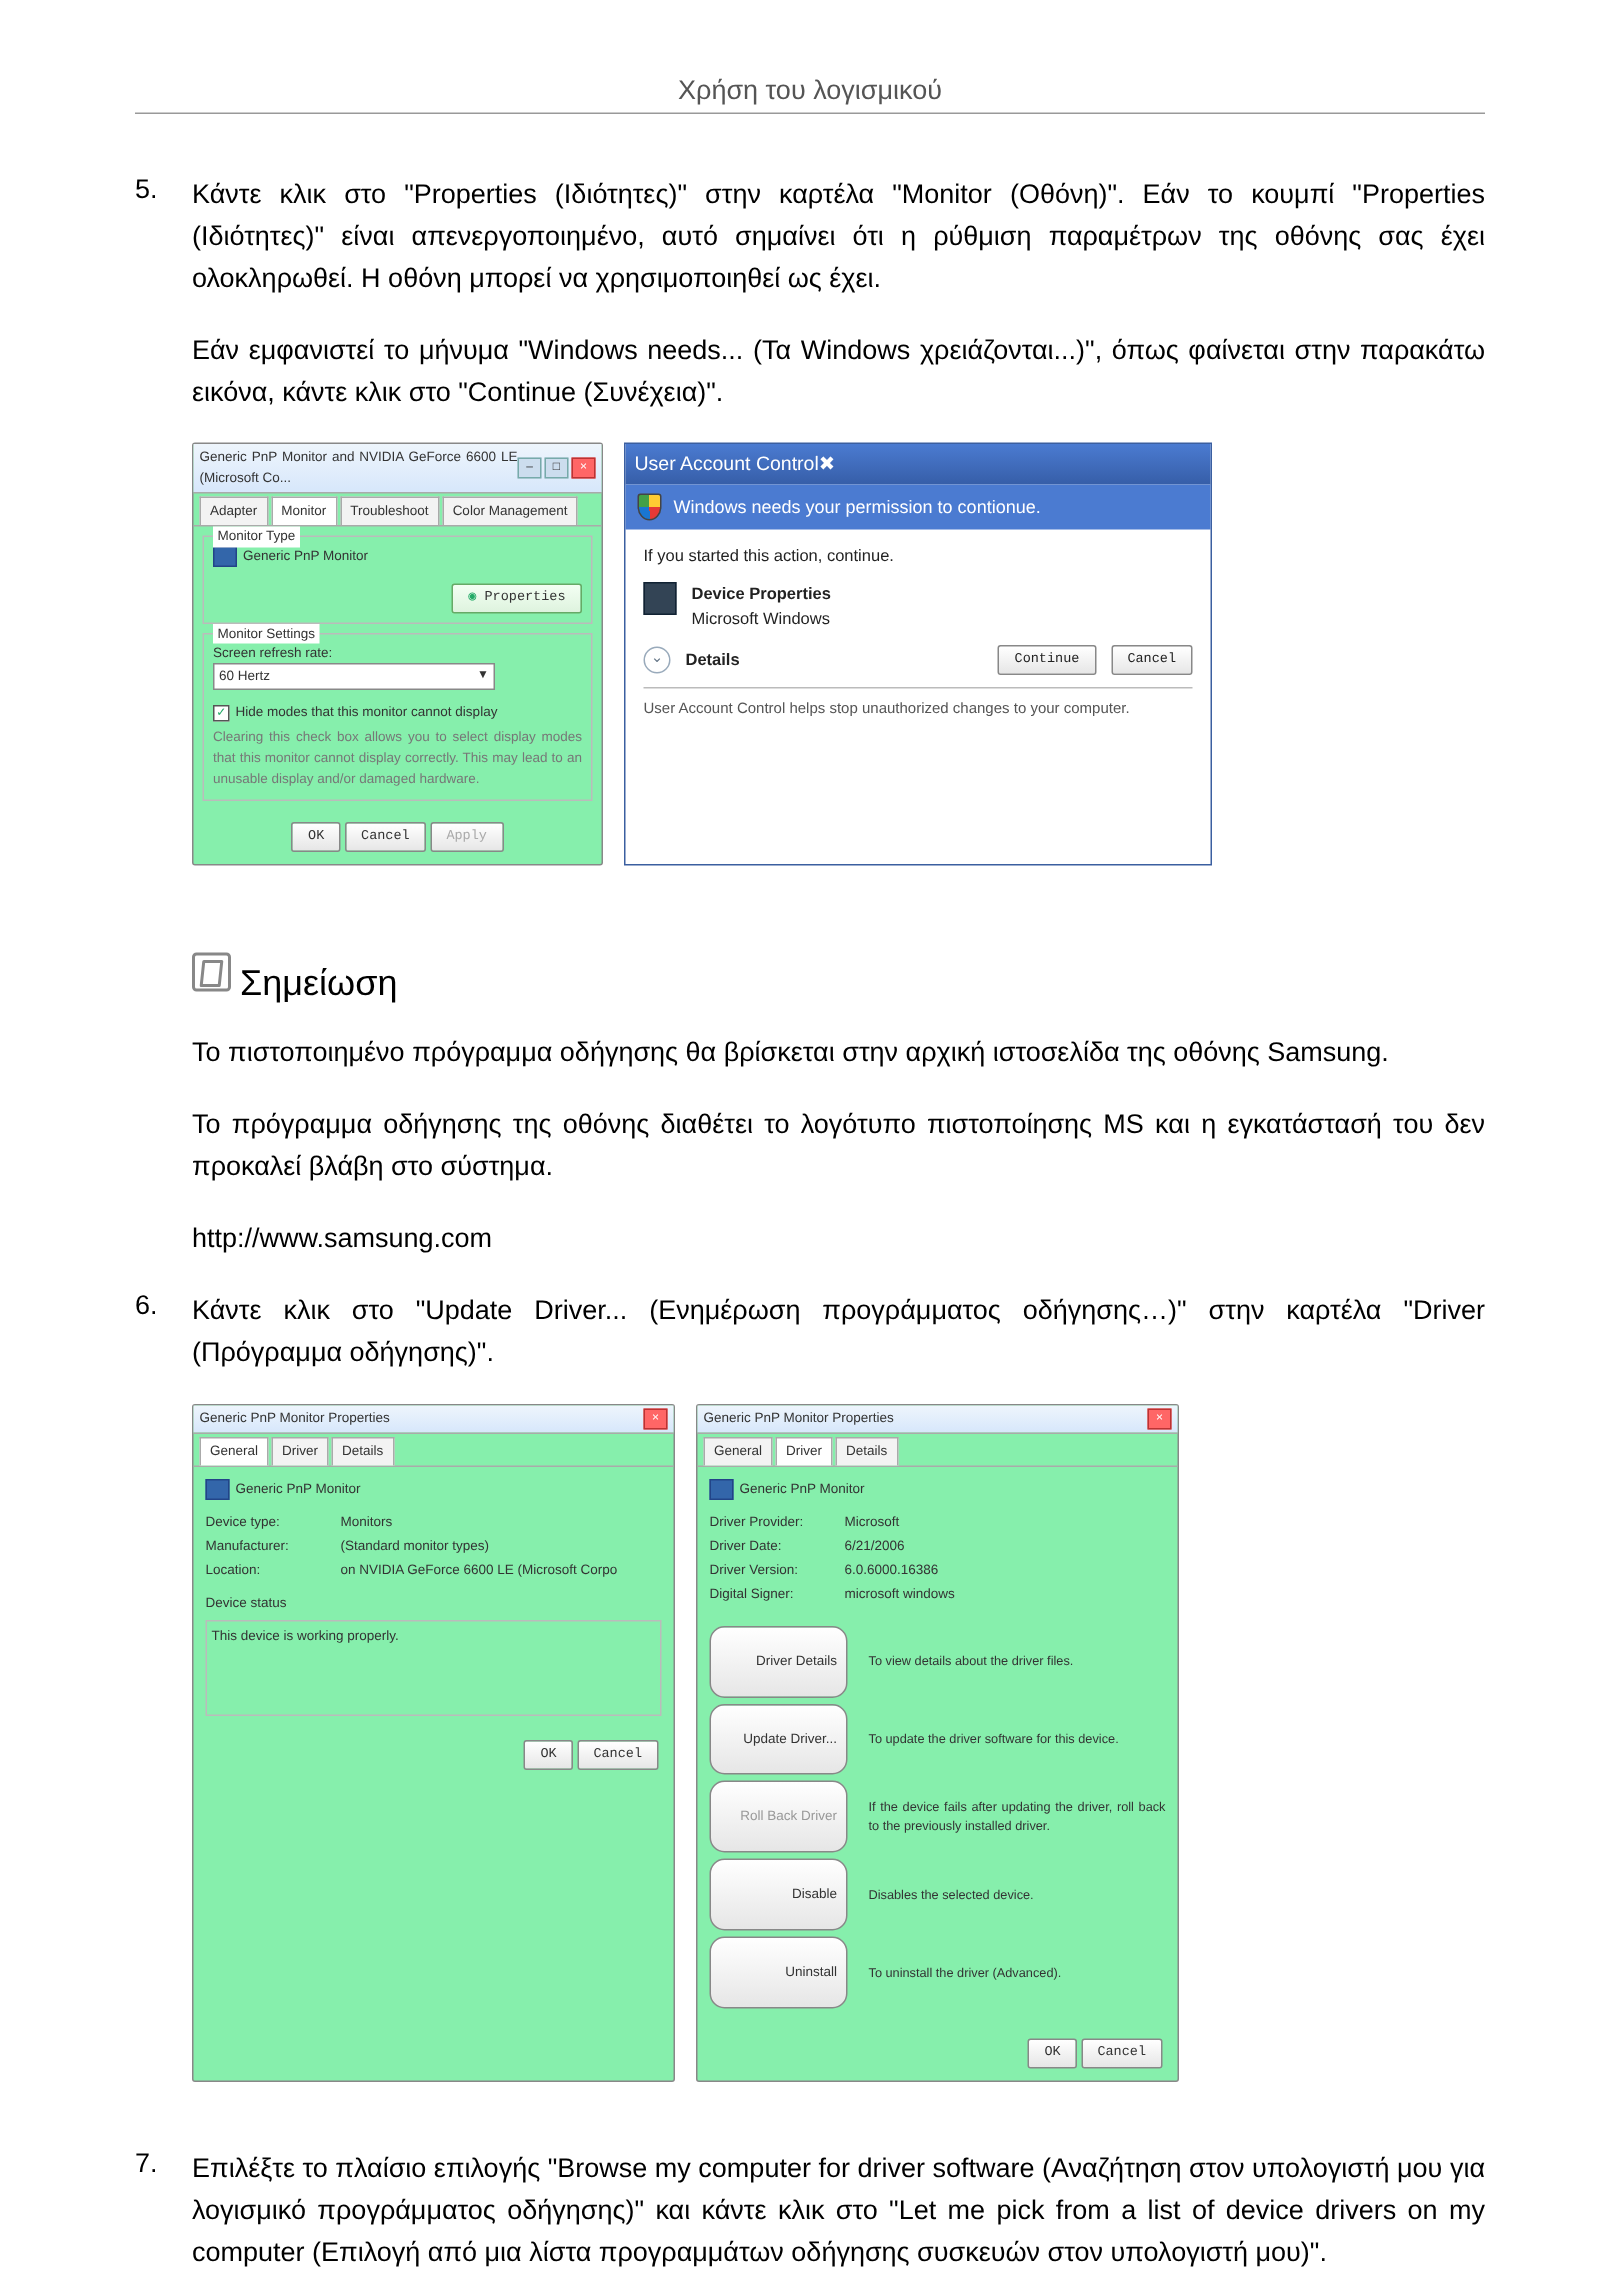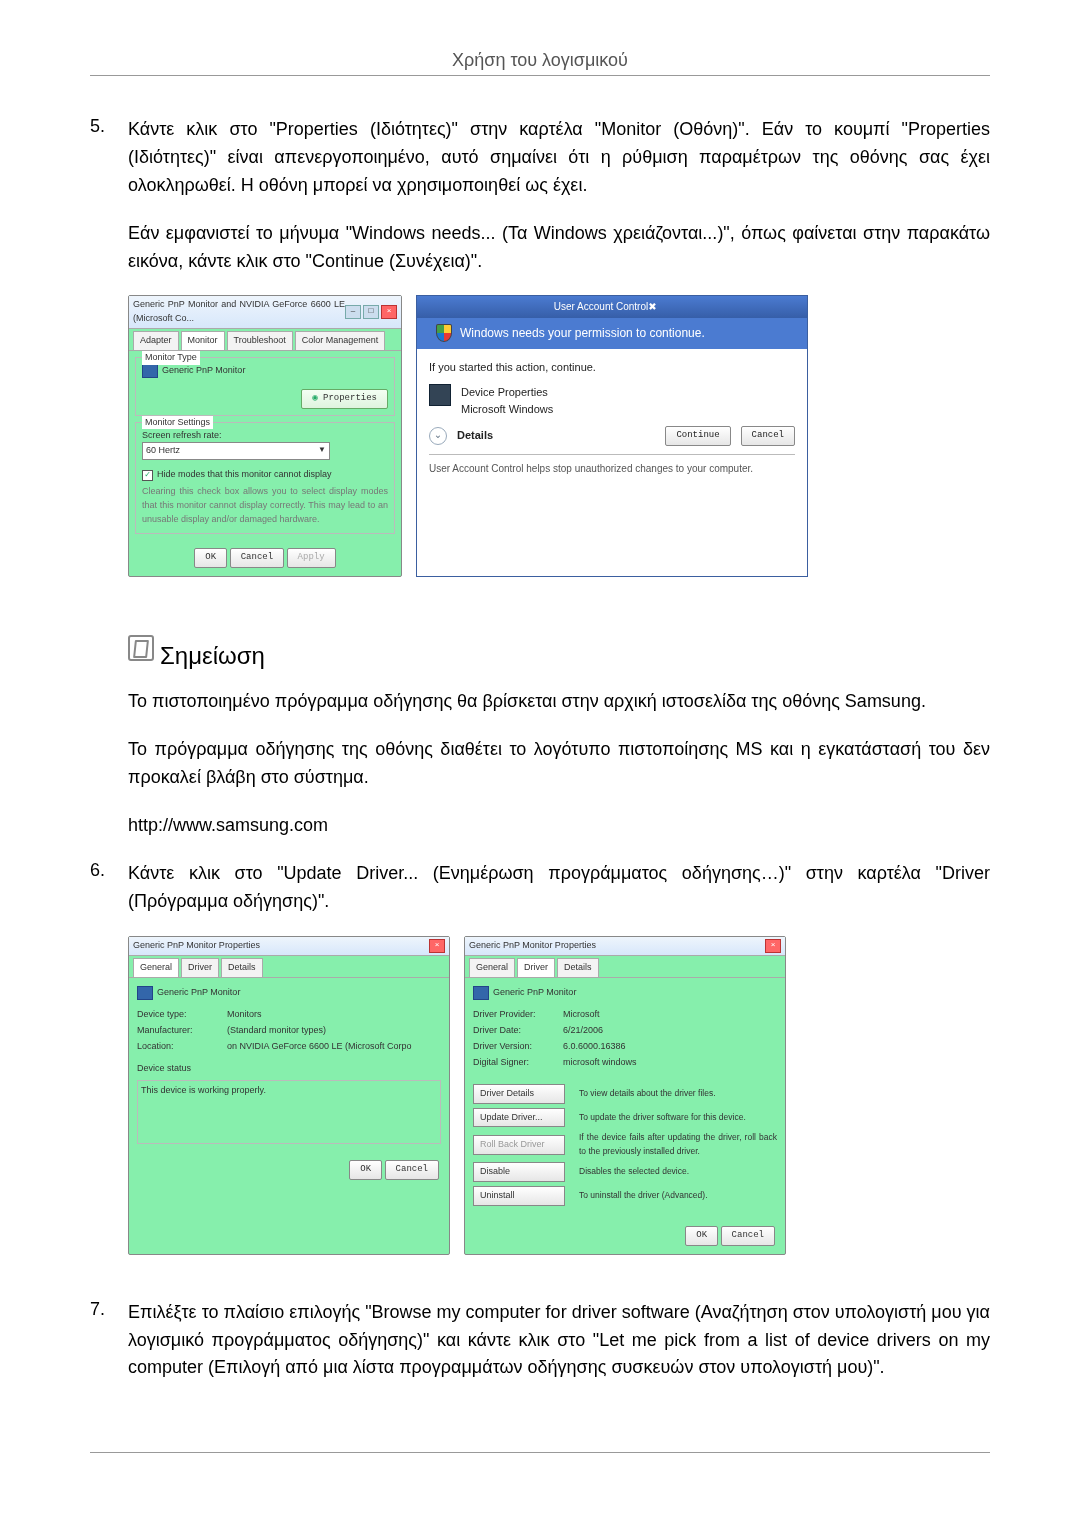--- a/index.html
+++ b/index.html
@@ -81,26 +81,26 @@
   .btn { display:inline-block; border:1px solid #888; background:linear-gradient(#fff,#e6e6e6); padding:2px 10px; font-size:9px; border-radius:2px;font-family:Liberation Mono, monospace;}
   .select { border:1px solid #888; background:#fff; padding:1px 3px; font-size:9px; width:180px; display:flex; justify-content:space-between;}
   .chev { font-size:8px; }
   .cb { display:inline-block; width:9px; height:9px; border:1px solid #555; background:#fff; margin-right:4px; vertical-align:middle; text-align:center; line-height:8px; font-size:8px; color:#2a6;}
   .btnrow { text-align:center; padding:8px 0;}
 
   
   .uac { width:390px; border:1px solid #3b5fa0; }
   .uac .uac-title {
     background: linear-gradient(#4b7bd1,#365ea8); color:#fff;
-    display:flex; justify-content:center; align-items:center;
-    padding:3px 22px; font-size:10px;
+    display:flex; justify-content:flex-start; align-items:center;
+    padding:3px 6px; font-size:13px;
   }
   .uac .uac-bar {
     background:#4b7bd1; color:#fff; display:flex; align-items:center; gap:8px;
-    padding:6px 19px; font-size:12px;
+    padding:6px 8px; font-size:12px;
   }
   .shield {
     width:14px; height:16px; background:
       conic-gradient(#ffcc33 0 25%, #e53935 0 50%, #1976d2 0 75%, #43a047 0);
     border-radius:2px 2px 50% 50%;
     border:1px solid #444;
   }
   .uac-body { padding:10px 12px; font-size:11px; color:#222;}
   .uac-row { display:flex; gap:10px; align-items:flex-start; margin:8px 0;}
   .uac-ico { width:20px; height:20px; background:#345; border:1px solid #123;}
@@ -123,21 +123,21 @@
   .indent-block .para { margin-bottom:20px;}
   .url { font-size:18px; }
 
   
   .win2 { width:320px;}
   .kv { display:flex; font-size:9px; margin:2px 0;}
   .kv .k { width:90px;}
   .kv .v {}
   .status-box { border:1px solid #bbb; height:56px; padding:3px; font-size:9px; margin-top:4px;}
   .sbtn-row { display:flex; gap:14px; margin:4px 0; align-items:center;}
-  .sbtn { border:1px solid #888; background:linear-gradient(#fff,#e6e6e6); padding:2px 6px; font-size:9px; width:78px; text-align:left; border-radius:0;}
+  .sbtn { border:1px solid #888; background:linear-gradient(#fff,#e6e6e6); padding:16px 6px; font-size:9px; width:78px; text-align:right; border-radius:10px;}
   .sdesc { font-size:8.5px; flex:1; color:#333;}
 
   .footer-rule { border:none; border-top:1px solid #999; margin:50px 0 0 0;}
 </style>
 </head>
 <body>
 
 <div class="page">
   <div class="header-title">Χρήση του λογισμικού</div>
   <hr class="header-rule">
@@ -200,21 +200,21 @@
           </div>
           <div class="uac-bar">
             <span class="shield"></span>
             <span>Windows needs your permission to contionue.</span>
           </div>
           <div class="uac-body">
             <div>If you started this action, continue.</div>
             <div class="uac-row">
               <div class="uac-ico"></div>
               <div>
-                <div style="font-weight:normal">Device Properties</div>
+                <div style="font-weight:bold">Device Properties</div>
                 <div>Microsoft Windows</div>
               </div>
             </div>
             <div class="uac-row" style="align-items:center">
               <span class="uac-arrow">⌄</span>
               <span style="flex:1;font-weight:bold">Details</span>
               <span class="btn">Continue</span>
               <span class="btn">Cancel</span>
             </div>
             <div class="uac-foot">User Account Control helps stop unauthorized changes to your computer.</div>

